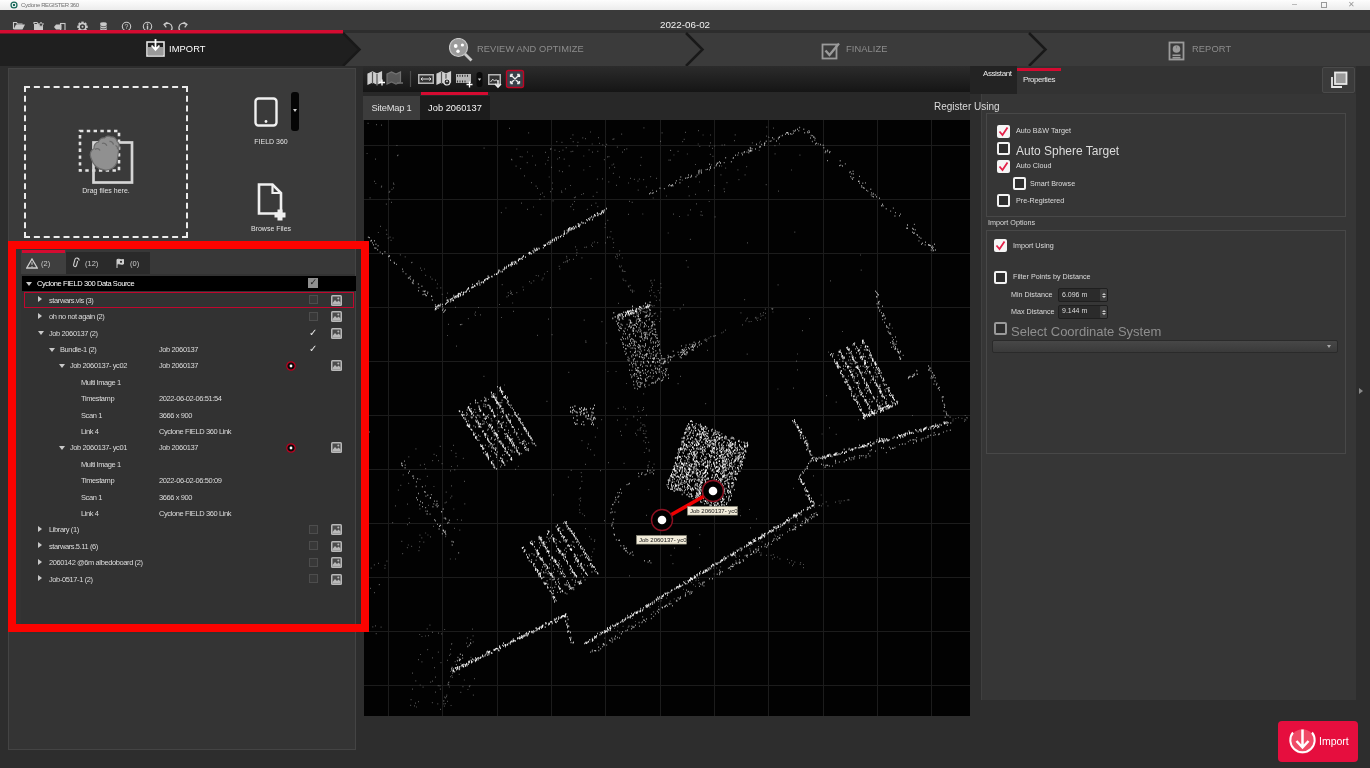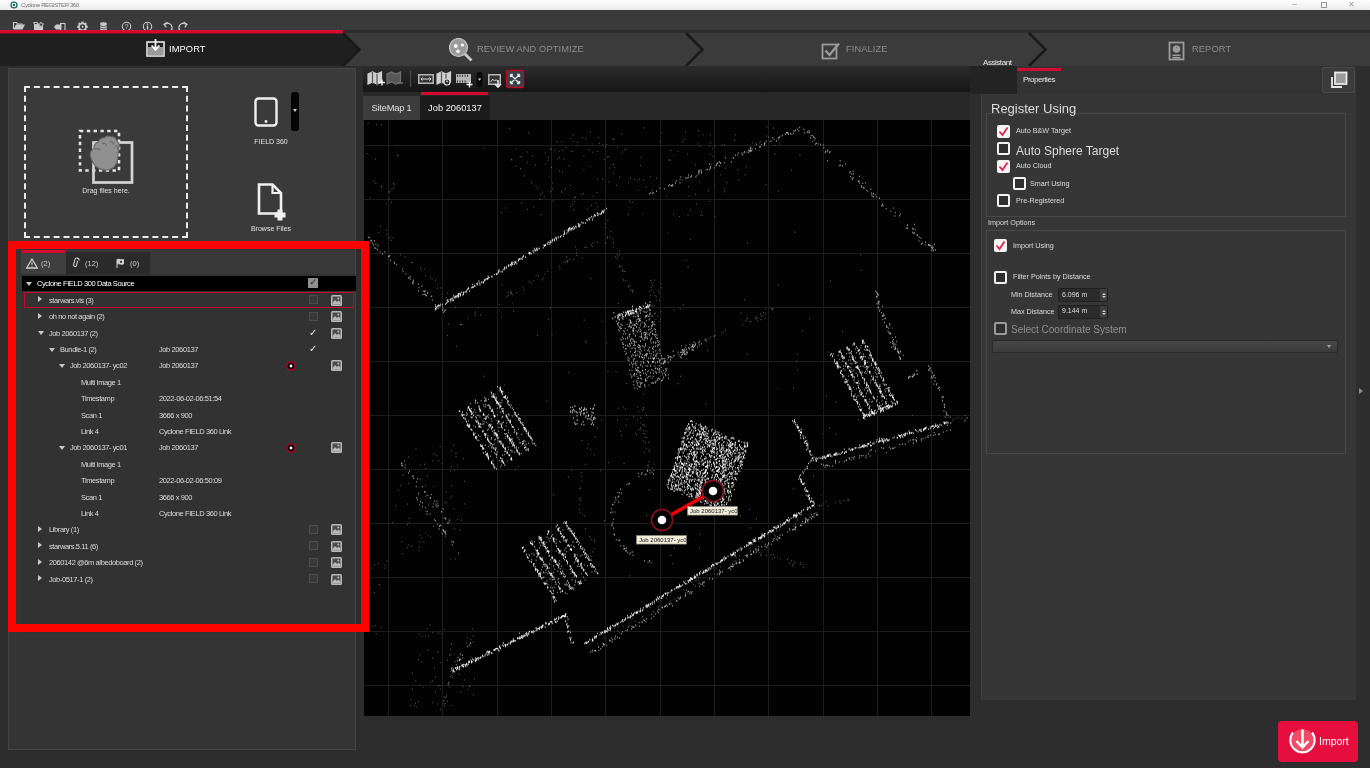--- a/index.html
+++ b/index.html
@@ -55,20 +55,21 @@
     <g transform="translate(147.5,16.5)">
         <circle r="4.2"></circle>
         <rect x="-.7" y="-1" width="1.4" height="4" fill="#c9c9c9" stroke="none"></rect>
         <rect x="-.7" y="-3" width="1.4" height="1.4" fill="#c9c9c9" stroke="none"></rect>
       </g>
     <path d="M164.5 14.5c3-2.5 7-1 7.5 2.5.3 2-.8 3.8-2.6 4.5" stroke-width="1.3"></path>
       <path d="M167.3 12.2l-3.3 2.1 2.3 3" stroke-width="1.2"></path>
     <path d="M186.5 14.5c-3-2.5-7-1-7.5 2.5-.3 2 .8 3.8 2.6 4.5" stroke-width="1.3"></path>
       <path d="M183.7 12.2l3.3 2.1-2.3 3" stroke-width="1.2"></path>
   </svg>
+  <div class="ab tx" style="left:0;width:1370px;text-align:center;top:8.5px;font-size:9.8px;color:#f2f2f2">2022-06-02</div>
 </div>
 
 <svg class="ab" style="left:0;top:30px" width="1370" height="36" viewBox="0 0 1370 36">
   <rect x="0" y="3" width="1370" height="33" fill="#3b3b3b"></rect>
   <path d="M0 3H343L359.5 19.5 343 36H0z" fill="#1f1f1f"></path>
   <path d="M343 3 359.5 19.5 343 36M686 3 702.5 19.5 686 36M1029 3 1045.5 19.5 1029 36" stroke="#191919" stroke-width="2.5" fill="none"></path>
   <rect x="0" y="0" width="343" height="3.5" fill="#d40b31"></rect>
 </svg>
 
 <div class="ab" style="left:145px;top:37px;width:22px;height:22px">
@@ -325,45 +326,45 @@
 <rect x="272.5" y="415.5" width="50" height="8.6" fill="#f2ecda" stroke="#8a8a7a" stroke-width=".6"></rect>
 <text x="275" y="422">Job 2060137- yc01</text>
 </g>
 </svg>
 
 <div class="ab" style="left:366px;top:429px;width:0;height:0;border:3.5px solid transparent;border-left:4.5px solid #8a8a8a"></div>
 <div class="ab" style="left:1359px;top:388px;width:0;height:0;border:3.5px solid transparent;border-left:4.5px solid #8a8a8a"></div>
 
 <div class="ab" style="left:970px;top:66px;width:386px;height:28px;background:#333"></div>
 <div class="ab" style="left:970px;top:66px;width:47px;height:28px;background:#232323"></div>
-<div class="ab tx" style="left:983px;top:58px;font-size:8px;letter-spacing:-.45px;color:#e8e8e8">Assistant</div>
+<div class="ab tx" style="left:983px;top:69px;font-size:8px;letter-spacing:-.45px;color:#e8e8e8">Assistant</div>
 <div class="ab" style="left:1017px;top:67.5px;width:44px;height:3px;background:#d40b31"></div>
 <div class="ab tx" style="left:1023px;top:75px;font-size:8px;letter-spacing:-.45px;color:#e8e8e8">Properties</div>
 <div class="ab" style="left:1322px;top:67px;width:33px;height:26px;background:#3b3b3b;border:1px solid #4a4a4a;border-radius:2px"></div>
 <svg class="ab" style="left:1330px;top:71px" width="18" height="18" viewBox="0 0 18 18">
     <path d="M2 6v10h10" fill="none" stroke="#e8e8e8" stroke-width="1.8"></path>
     <rect x="5" y="1.5" width="11.5" height="11.5" fill="#9a9a9a" stroke="#e8e8e8" stroke-width="1.8"></rect>
   </svg>
 <div class="ab" style="left:981px;top:94px;width:375px;height:606px;background:#363636;border-left:1px solid #404040"></div>
 <div class="ab" style="left:986px;top:113px;width:360px;height:104px;border:1px solid #484848"></div>
-<div class="ab tx" style="left:991px;top:101.0px;font-size:13px;color:#dcdcdc">Register Using</div>
+<div class="ab tx" style="left:934px;top:101.0px;font-size:10px;color:#dcdcdc">Register Using</div>
 <div class="ab" style="left:997px;top:124.5px;width:13px;height:13px;background:#f5f5f5;border-radius:2px"></div>
 <svg class="ab" style="left:997px;top:124.5px" width="13" height="13" viewBox="0 0 13 13">
     <path d="M2.5 6.5l3 3.5 5-7.5" fill="none" stroke="#e32148" stroke-width="1.8"></path>
   </svg>
 <div class="ab tx" style="left:1016px;top:126.0px;font-size:7.2px;color:#dcdcdc">Auto B&amp;W Target</div>
 <div class="ab" style="left:997px;top:142.0px;width:13px;height:13px;background:#2e2e2e;border:2px solid #f2f2f2;border-radius:2px"></div>
 <div class="ab tx" style="left:1016px;top:143.5px;font-size:12px;color:#dcdcdc">Auto Sphere Target</div>
 <div class="ab" style="left:997px;top:159.5px;width:13px;height:13px;background:#f5f5f5;border-radius:2px"></div>
 <svg class="ab" style="left:997px;top:159.5px" width="13" height="13" viewBox="0 0 13 13">
     <path d="M2.5 6.5l3 3.5 5-7.5" fill="none" stroke="#e32148" stroke-width="1.8"></path>
   </svg>
 <div class="ab tx" style="left:1016px;top:161.0px;font-size:7.2px;color:#dcdcdc">Auto Cloud</div>
 <div class="ab" style="left:1013px;top:177.0px;width:13px;height:13px;background:#2e2e2e;border:2px solid #f2f2f2;border-radius:2px"></div>
-<div class="ab tx" style="left:1030px;top:178.5px;font-size:7.2px;color:#dcdcdc">Smart Using</div>
+<div class="ab tx" style="left:1030px;top:178.5px;font-size:7.2px;color:#dcdcdc">Smart Browse</div>
 <div class="ab" style="left:997px;top:194.0px;width:13px;height:13px;background:#2e2e2e;border:2px solid #f2f2f2;border-radius:2px"></div>
 <div class="ab tx" style="left:1016px;top:195.5px;font-size:7.2px;color:#dcdcdc">Pre-Registered</div>
 <div class="ab" style="left:986px;top:230px;width:360px;height:224px;border:1px solid #484848"></div>
 <div class="ab" style="left:986px;top:218px;width:62px;height:11px;background:#363636"></div>
 <div class="ab tx" style="left:988px;top:218.0px;font-size:7.2px;color:#dcdcdc">Import Options</div>
 <div class="ab" style="left:994px;top:239.0px;width:13px;height:13px;background:#f5f5f5;border-radius:2px"></div>
 <svg class="ab" style="left:994px;top:239.0px" width="13" height="13" viewBox="0 0 13 13">
     <path d="M2.5 6.5l3 3.5 5-7.5" fill="none" stroke="#e32148" stroke-width="1.8"></path>
   </svg>
 <div class="ab tx" style="left:1013px;top:240.5px;font-size:7.2px;color:#dcdcdc">Import Using</div>
@@ -375,21 +376,21 @@
 <div class="ab" style="left:1100px;top:289.0px;width:7px;height:12px;background:#3e3e3e;border-radius:1px"></div>
 <div class="ab" style="left:1101.5px;top:291.0px;width:0;height:0;border:2px solid transparent;border-bottom:2.8px solid #ccc"></div>
 <div class="ab" style="left:1101.5px;top:296.0px;width:0;height:0;border:2px solid transparent;border-top:2.8px solid #ccc"></div>
 <div class="ab tx" style="left:1011px;top:306.5px;font-size:7.2px;color:#dcdcdc">Max Distance</div>
 <div class="ab" style="left:1058px;top:304.5px;width:50px;height:14px;background:#2b2b2b;border:1px solid #1f1f1f;border-radius:2px"></div>
 <div class="ab tx" style="left:1062px;top:307.0px;font-size:7px;color:#ddd">9.144 m</div>
 <div class="ab" style="left:1100px;top:305.5px;width:7px;height:12px;background:#3e3e3e;border-radius:1px"></div>
 <div class="ab" style="left:1101.5px;top:307.5px;width:0;height:0;border:2px solid transparent;border-bottom:2.8px solid #ccc"></div>
 <div class="ab" style="left:1101.5px;top:312.5px;width:0;height:0;border:2px solid transparent;border-top:2.8px solid #ccc"></div>
 <div class="ab" style="left:994px;top:322.0px;width:13px;height:13px;background:#2e2e2e;border:2px solid #9a9a9a;border-radius:2px"></div>
-<div class="ab tx" style="left:1011px;top:323.5px;font-size:10px;color:#8f8f8f">Select Coordinate System</div>
+<div class="ab tx" style="left:1011px;top:323.5px;font-size:13px;color:#8f8f8f">Select Coordinate System</div>
 <div class="ab" style="left:992px;top:340px;width:346px;height:13px;background:linear-gradient(#474747,#3a3a3a);border:1px solid #2a2a2a;border-radius:2px"></div>
 <div class="ab" style="left:1327px;top:345px;width:0;height:0;border:2.5px solid transparent;border-top:3.5px solid #aaa"></div>
 
 <div class="ab" style="left:1278px;top:721px;width:80px;height:41px;background:#e60e3e;border-radius:4px"></div>
 <svg class="ab" style="left:1288px;top:727px" width="29" height="29" viewBox="0 0 29 29">
     <circle cx="14.5" cy="14.5" r="12.2" fill="#f04a66"></circle>
     <path d="M5 5.5A12.2 12.2 0 1024 5.5" fill="none" stroke="#fff" stroke-width="2"></path>
     <path d="M14.5 2.5v17.5M8.5 14l6 6.5 6-6.5" stroke="#fff" stroke-width="2.5" fill="none"></path>
   </svg>
 <div class="ab tx" style="left:1319px;top:735px;font-size:10.5px;color:#fff">Import</div>

